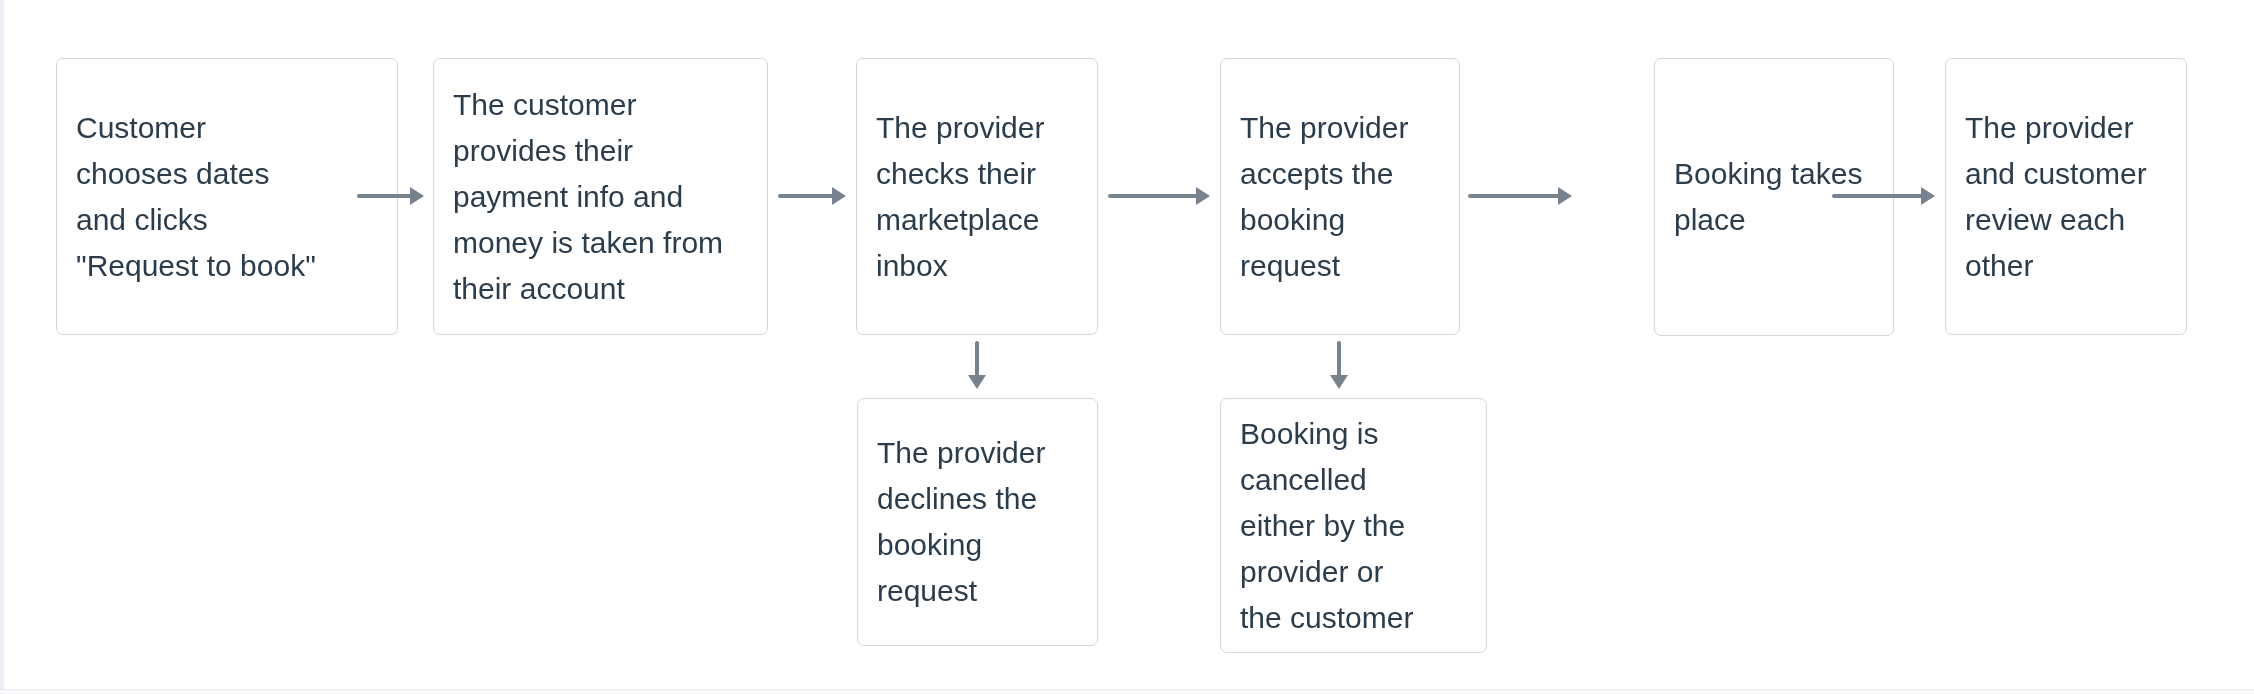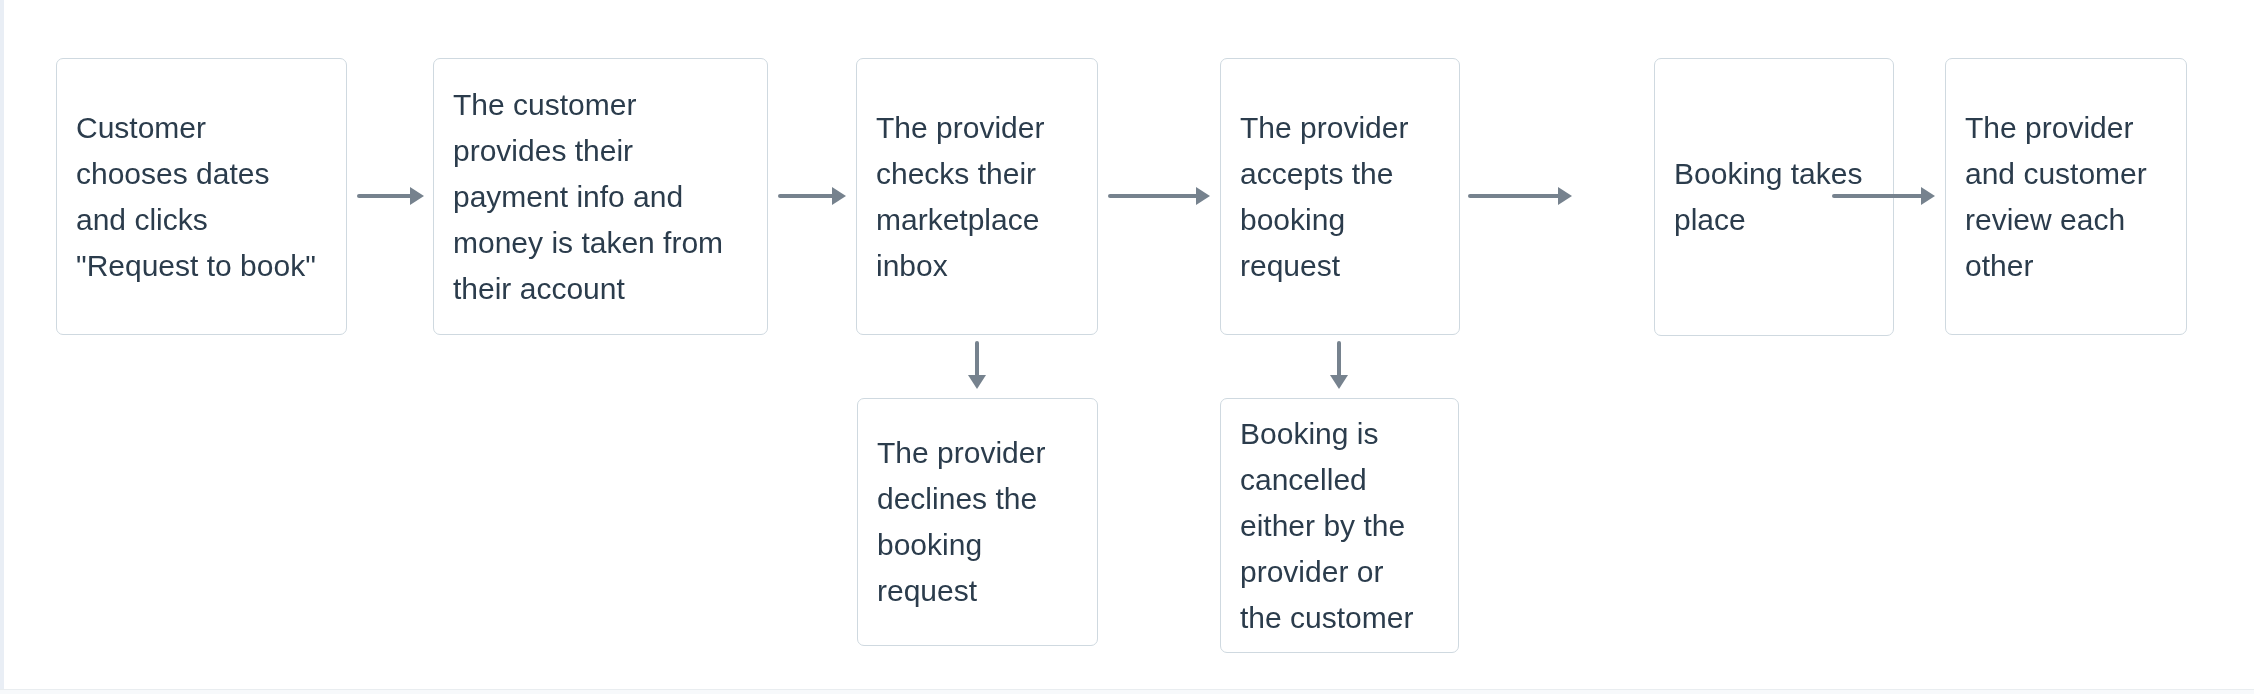--- a/index.html
+++ b/index.html
@@ -44,29 +44,29 @@
     color: var(--text-color);
     font-size: 30px;
     line-height: 46px;
     display: flex;
     align-items: center;
     padding: 0 19px;
     white-space: pre-line;
     overflow: hidden;
   }
   
-  .n1 { left: 56px;   top: 58px;  width: 291px; height: 277px; }
+  .n1 { left: 56px;   top: 58px;  width: 342px; height: 277px; }
   .n2 { left: 433px;  top: 58px;  width: 335px; height: 277px; }
   .n3 { left: 856px;  top: 58px;  width: 242px; height: 277px; }
   .n4 { left: 1220px; top: 58px;  width: 240px; height: 277px; }
   .n5 { left: 1654px; top: 58px;  width: 240px; height: 278px; }
   .n6 { left: 1945px; top: 58px;  width: 242px; height: 277px; }
   
   .n7 { left: 857px;  top: 398px; width: 241px; height: 248px; }
-  .n8 { left: 1220px; top: 398px; width: 239px; height: 255px; }
+  .n8 { left: 1220px; top: 398px; width: 267px; height: 255px; }
 
   
   .harrow {
     position: absolute;
     top: 187px;
     height: 18px;
   }
   .harrow .shaft {
     position: absolute;
     left: 0; right: 12px; top: 7px;

